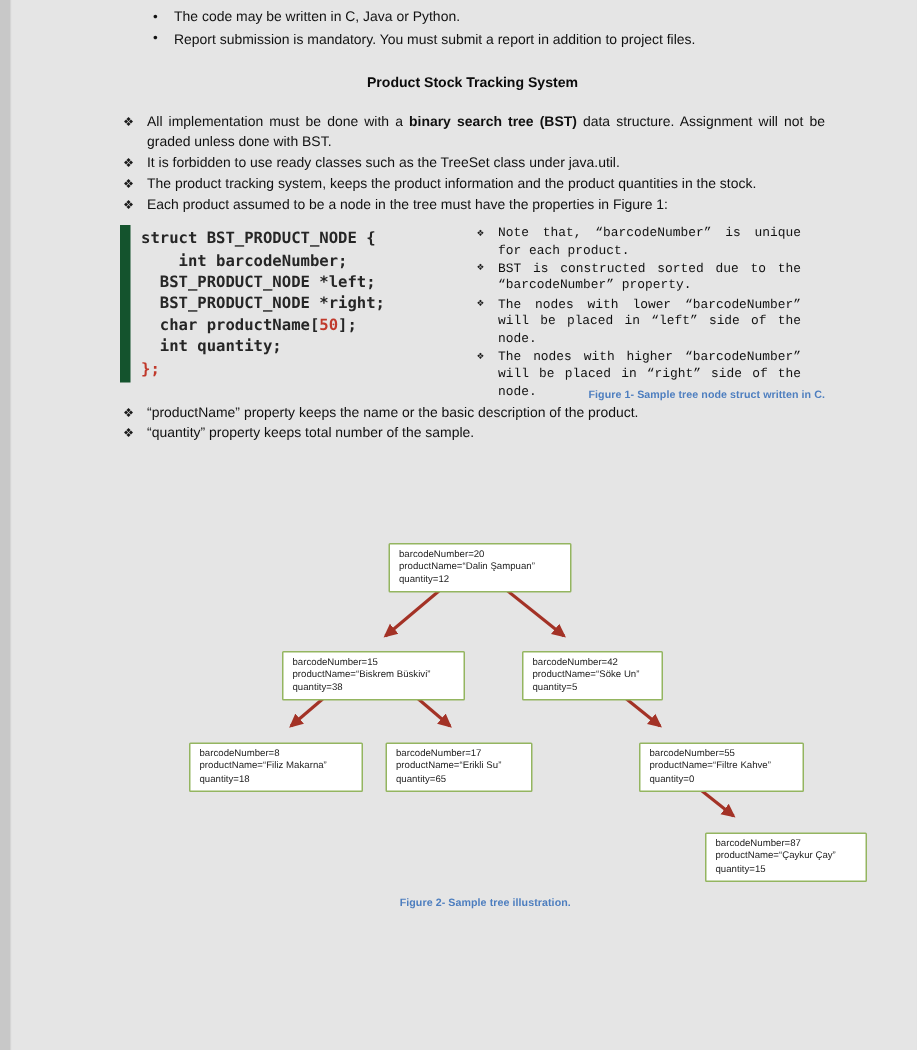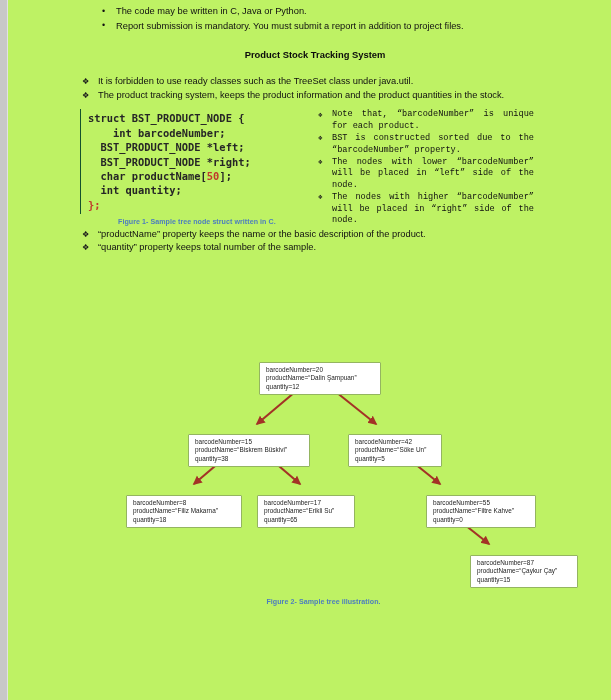--- a/index.html
+++ b/index.html
@@ -12,21 +12,21 @@
     height: 700px;
     overflow: hidden;
     font-family: "Liberation Sans", sans-serif;
   }
   #page {
     position: absolute;
     left: 8px;
     top: 0;
     width: 603px;
     height: 700px;
-    background: #bef264;
+    background: #e5e5e5;
     box-shadow: 0 0 0 1px #e2e2e2;
     overflow: hidden;
   }
   .content {
     position: absolute;
     left: 72px;
     top: 0;
     width: 470px;
   }
   .heading {
@@ -84,21 +84,21 @@
   b.inl { font-weight: bold; }
 
   
   .codewrap {
     position: relative;
     margin-top: 7px;
   }
   .codeblock {
     position: relative;
     width: 243px;
-    border-left: 1px solid #14532d;
+    border-left: 7px solid #14532d;
     padding: 2px 0 2px 7px;
     box-sizing: border-box;
     font-family: "DejaVu Sans Mono", monospace;
     font-size: 10.4px;
     line-height: 14.4px;
     color: #262626;
     white-space: pre;
     font-weight: bold;
   }
   .codeblock .num { color: #c0392b; }
@@ -124,20 +124,21 @@
   .figcap {
     font-size: 7.1px;
     color: #4d7ebf;
     font-weight: bold;
     letter-spacing: 0.05px;
   }
   .figcap-1 {
     margin-left: 38px;
     margin-top: 4px;
     margin-bottom: 2px;
+    text-align: right;
   }
   .figcap-2 {
     text-align: center;
     margin-top: 0;
   }
 
   
   #tree {
     position: relative;
     width: 603px;
@@ -166,22 +167,24 @@
   <div class="content">
 
     <ul class="dotlist" style="margin-top:4px;">
       <li>The code may be written in C, Java or Python.</li>
       <li>Report submission is mandatory. You must submit a report in addition to project files.</li>
     </ul>
 
     <div class="heading" style="margin-top:16px;text-align:center;">Product Stock Tracking System</div>
 
     <ul class="diamondlist" style="margin-top:15px;">
+      <li><span>All implementation must be done with a </span><b class="inl">binary search tree (BST)</b><span> data structure. Assignment will not be graded unless done with BST.</span></li>
       <li>It is forbidden to use ready classes such as the TreeSet class under java.util.</li>
       <li>The product tracking system, keeps the product information and the product quantities in the stock.</li>
+      <li>Each product assumed to be a node in the tree must have the properties in Figure 1:</li>
     </ul>
 
     <div class="codewrap">
       <div class="codeblock"><span>struct BST_PRODUCT_NODE {</span>
 <span>    int barcodeNumber;</span>
 <span>  BST_PRODUCT_NODE *left;</span>
 <span>  BST_PRODUCT_NODE *right;</span>
 <span>  char productName[</span><span class="num">50</span><span>];</span>
 <span>  int quantity;</span>
 <span class="num">};</span></div>

